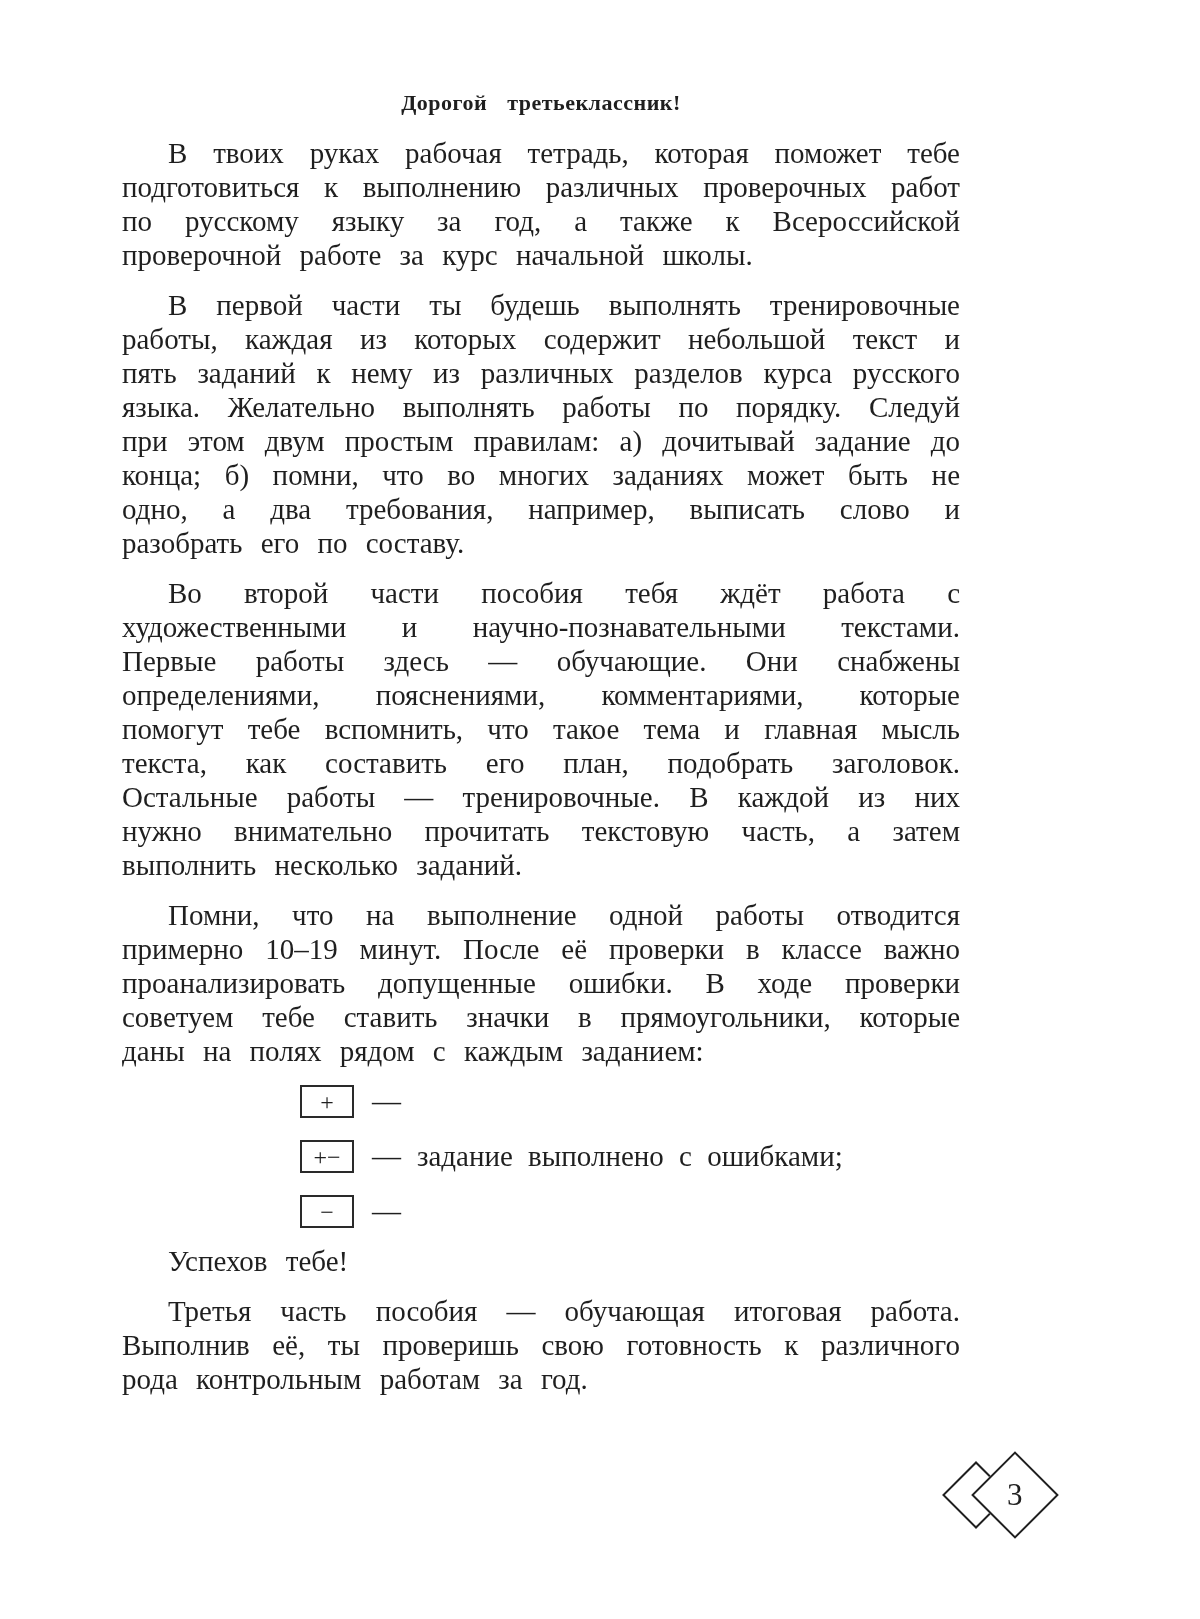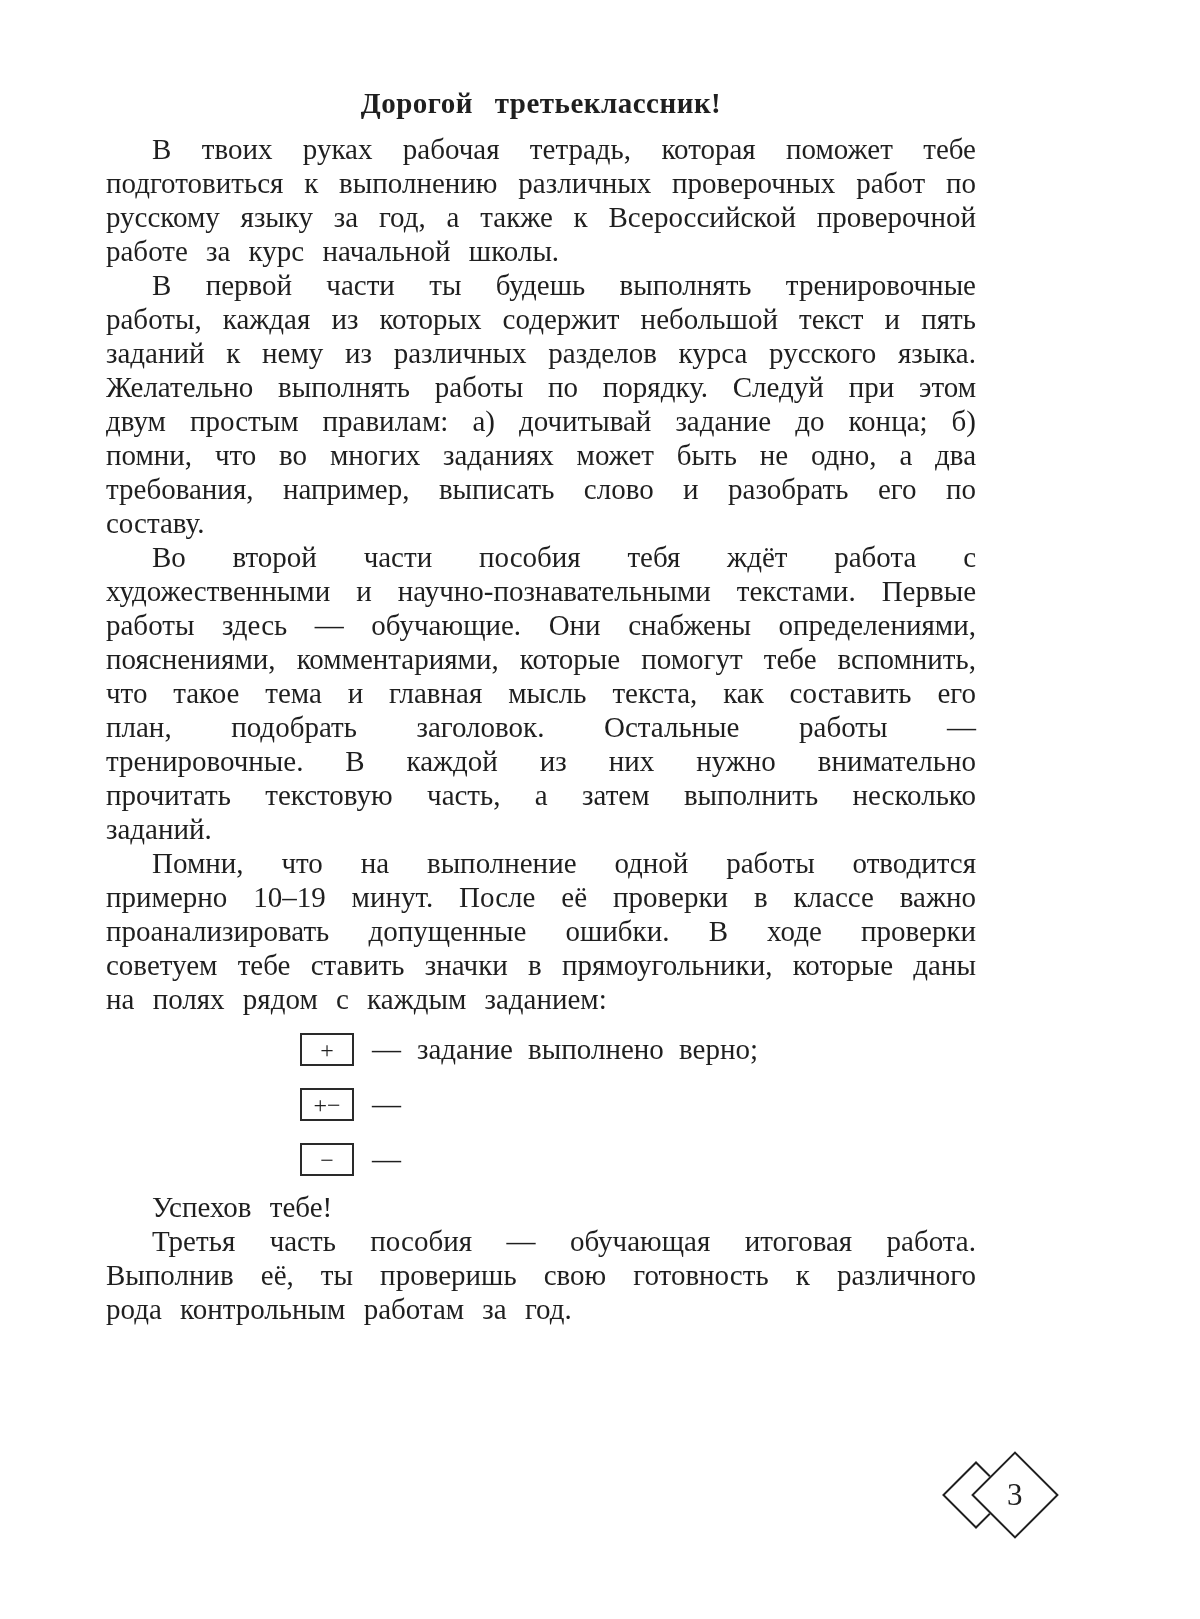--- a/index.html
+++ b/index.html
@@ -17,29 +17,29 @@
     position: relative;
     box-sizing: border-box;
     width: 1200px;
     height: 1619px;
     padding: 86px 224px 0 106px;
     overflow: hidden;
     background: #ffffff;
   }
   .title {
     margin: 0 0 12px 0;
-    font-size: 29px;
+    font-size: 22px;
     line-height: 34px;
     font-weight: bold;
     text-align: center;
     word-spacing: 14px;
     letter-spacing: 0.5px;
   }
   p.body {
-    margin: 0;
+    margin: 16px;
     font-size: 29px;
     line-height: 34px;
     text-align: justify;
     text-indent: 46px;
     word-spacing: 11px;
   }
   .legend {
     margin: 16px 0 14px 194px;
   }
   .legend-row {
@@ -126,28 +126,28 @@
 
   <p class="body">Помни, что на выполнение одной работы отводится примерно 10–19 минут. После её проверки в классе важно проанализировать допущенные ошибки. В ходе проверки советуем тебе ставить значки в прямоугольники, которые даны на полях рядом с каждым заданием:</p>
 
   <div class="legend">
 
     <div class="legend-row">
       <span class="mark-box">
         <span class="mark">+</span>
       </span>
       <span class="legend-sep">—</span>
-      <span class="legend-text">задание выполнено верно;</span>
     </div>
 
     <div class="legend-row">
       <span class="mark-box">
         <span class="mark">+−</span>
       </span>
       <span class="legend-sep">—</span>
+      <span class="legend-text">задание выполнено с ошибками;</span>
     </div>
 
     <div class="legend-row">
       <span class="mark-box">
         <span class="mark">−</span>
       </span>
       <span class="legend-sep">—</span>
     </div>
 
   </div>

